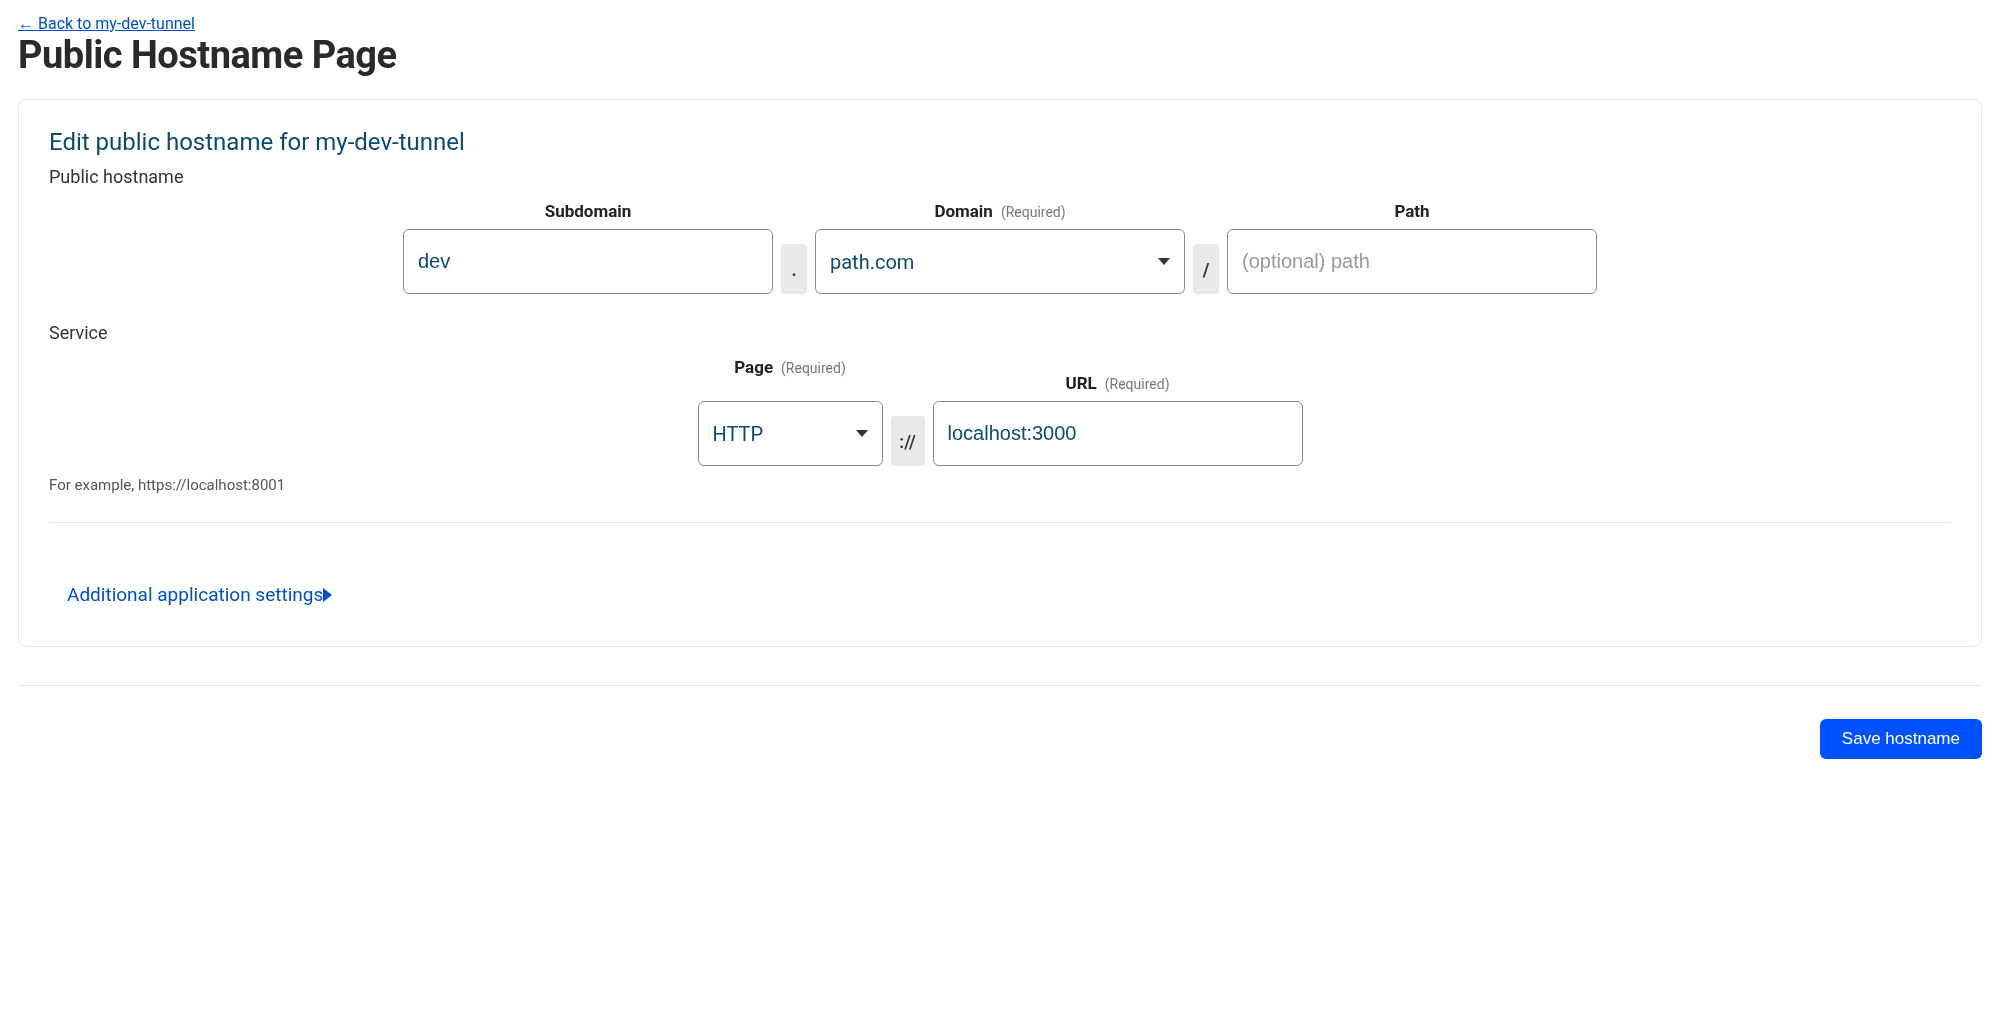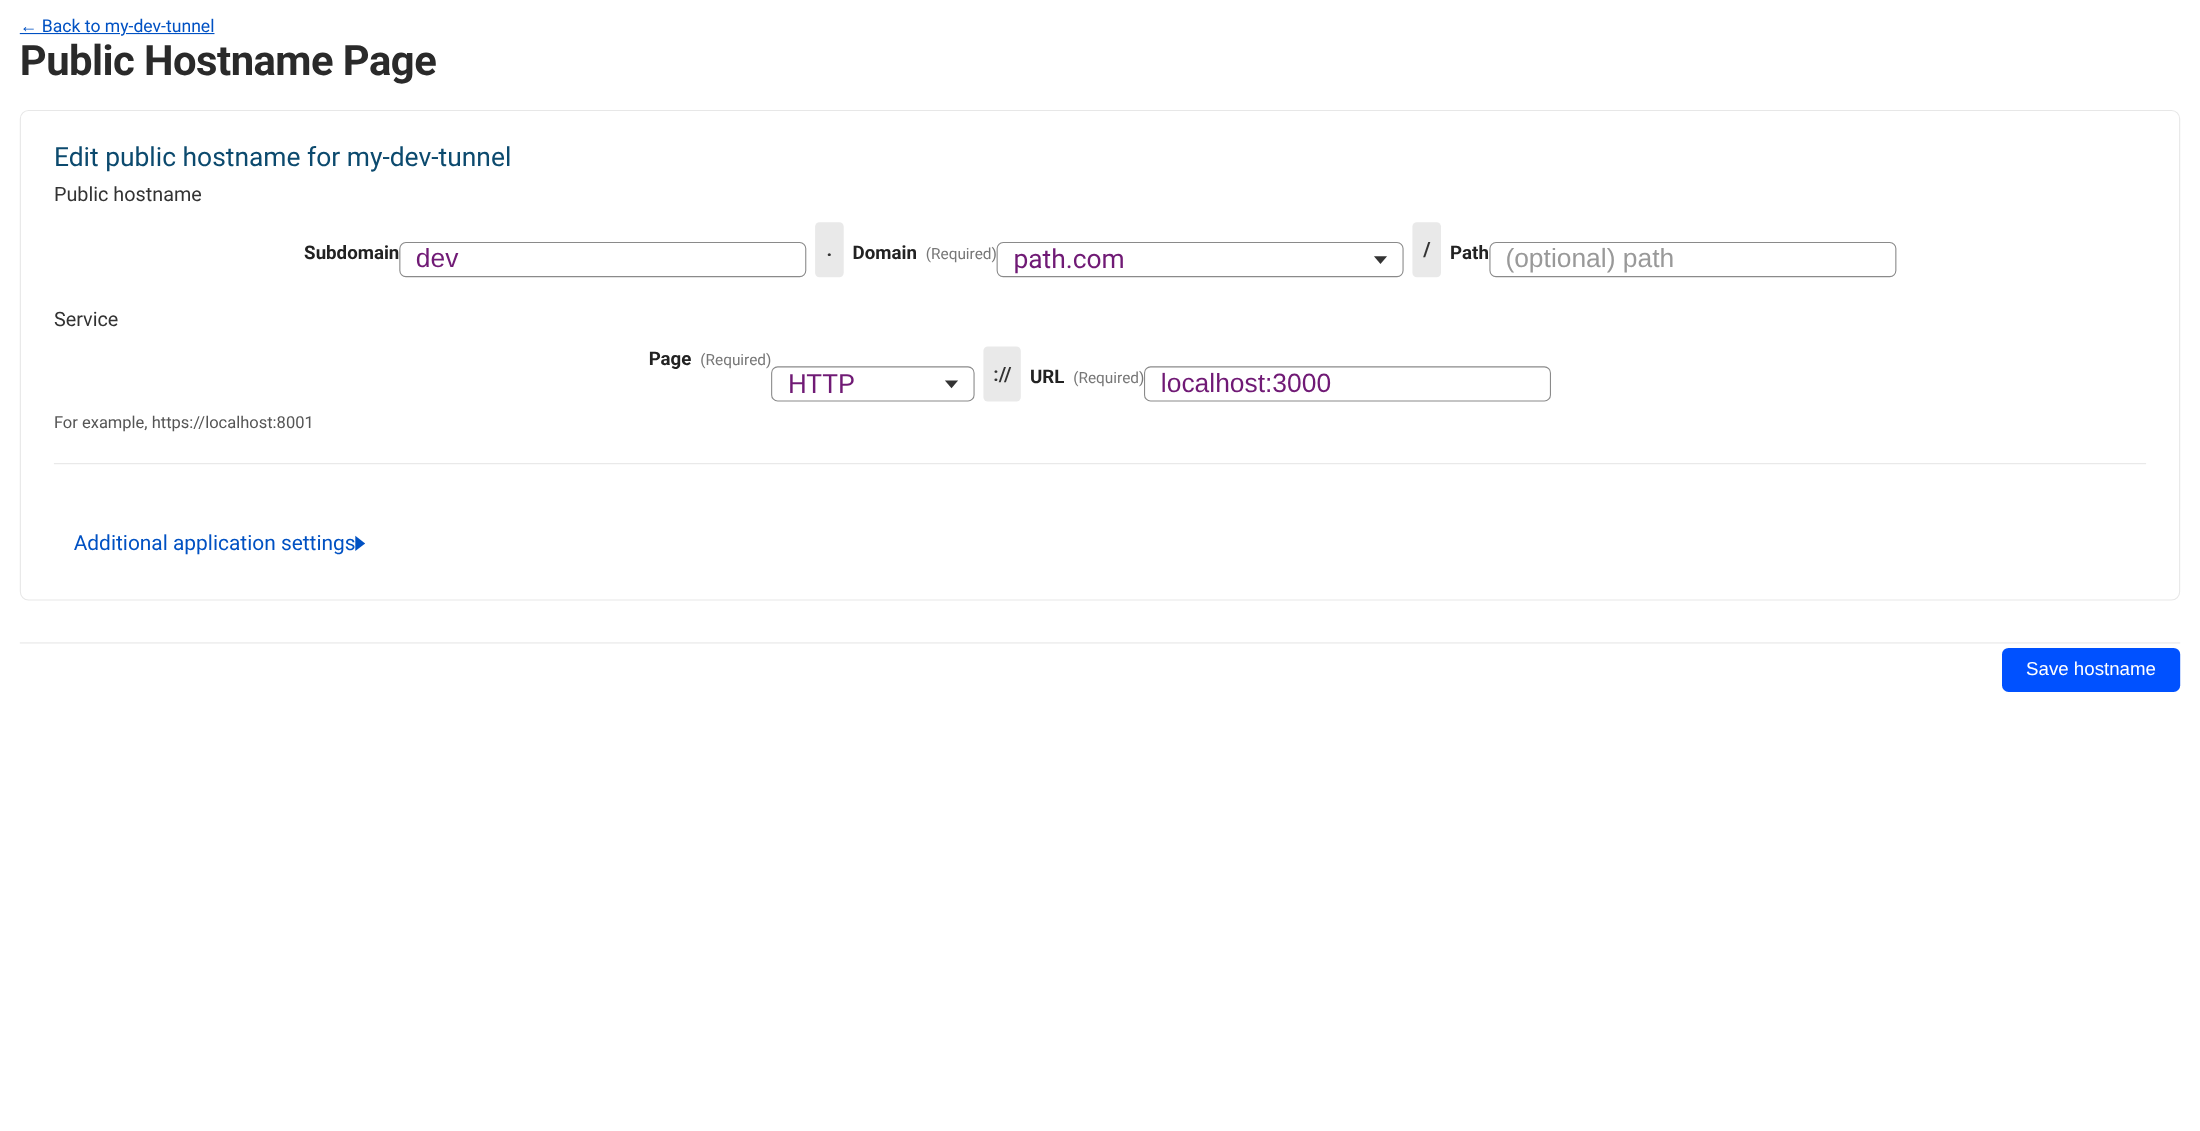--- a/index.html
+++ b/index.html
@@ -49,43 +49,43 @@
       display: block;
     }
     .field-row {
       display: flex;
       align-items: flex-end;
       gap: 8px;
       flex-wrap: wrap;
     }
     .field-group {
       display: flex;
-      flex-direction: row;
+      flex-direction: column;
     }
     .field-label {
       font-size: 17px;
       font-weight: 700;
       color: #222;
       margin-bottom: 8px;
       display: flex;
       align-items: baseline;
       gap: 8px;
     }
     .req {
       font-size: 14px;
       font-weight: 400;
       color: #777;
     }
     input.text-input, .select-box {
-      height: 32px;
+      height: 65px;
       border: 1px solid #8a8a8a;
       border-radius: 6px;
       padding: 0 14px;
-      font-size: 24px;
-      color: #701a75;
+      font-size: 20px;
+      color: #0c4a6e;
       background: #fff;
       outline: none;
     }
     input.text-input::placeholder {
       color: #999;
     }
     .select-box {
       display: flex;
       align-items: center;
       justify-content: space-between;
@@ -140,21 +140,21 @@
     .additional-link .tri {
       width: 0;
       height: 0;
       border-top: 7px solid transparent;
       border-bottom: 7px solid transparent;
       border-left: 9px solid #0051c3;
     }
     .bottom-bar {
       border-top: 1px solid #e7e7e7;
       margin-top: 38px;
-      padding-top: 4px;
+      padding-top: 33px;
       display: flex;
       justify-content: flex-end;
     }
     .save-btn {
       background: #0051ff;
       color: #fff;
       font-size: 17px;
       font-weight: 500;
       border: none;
       border-radius: 6px;

